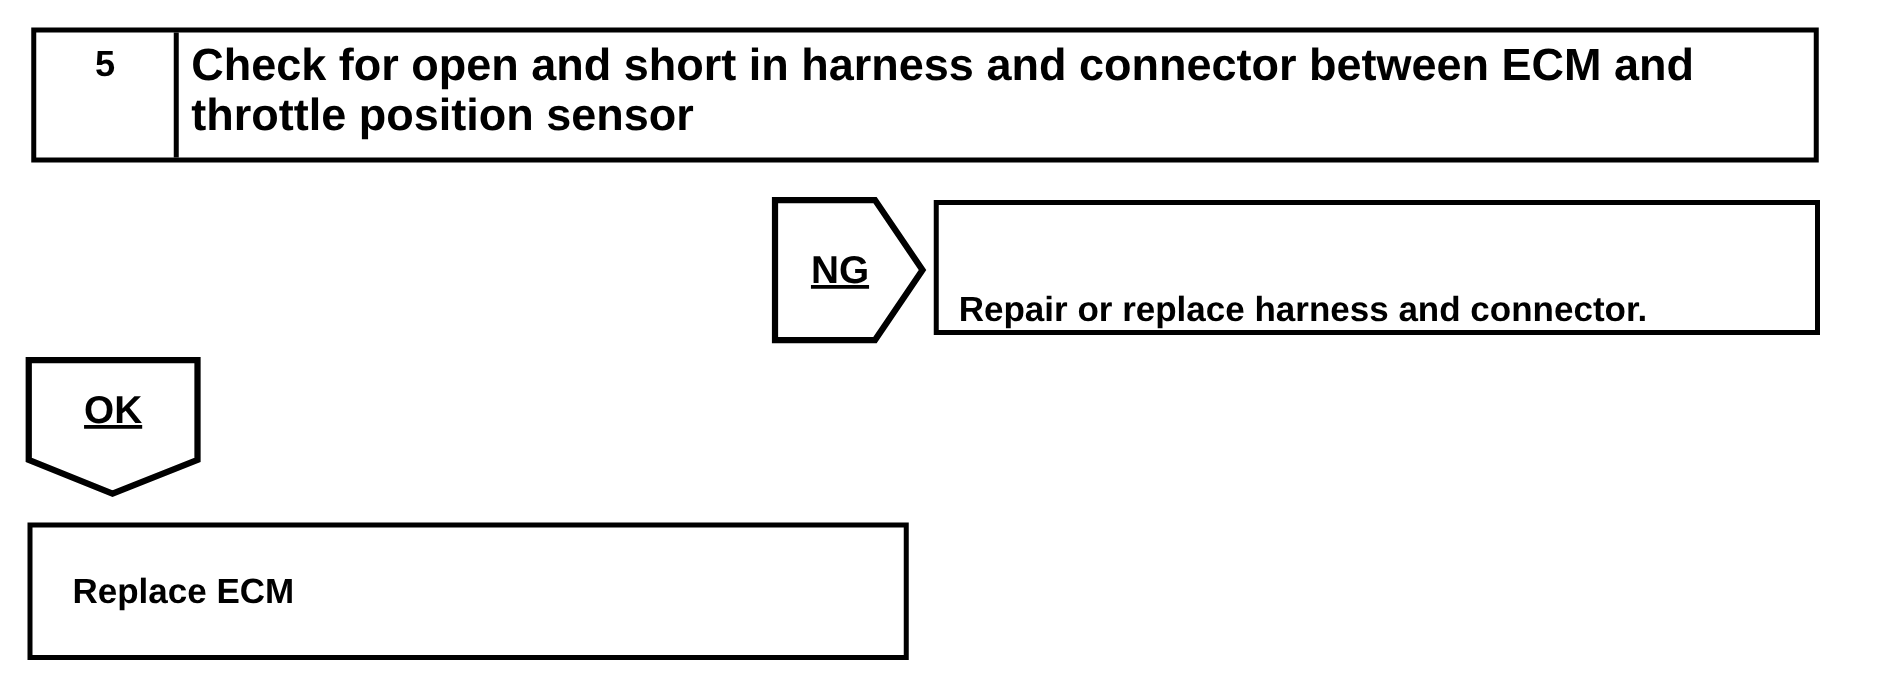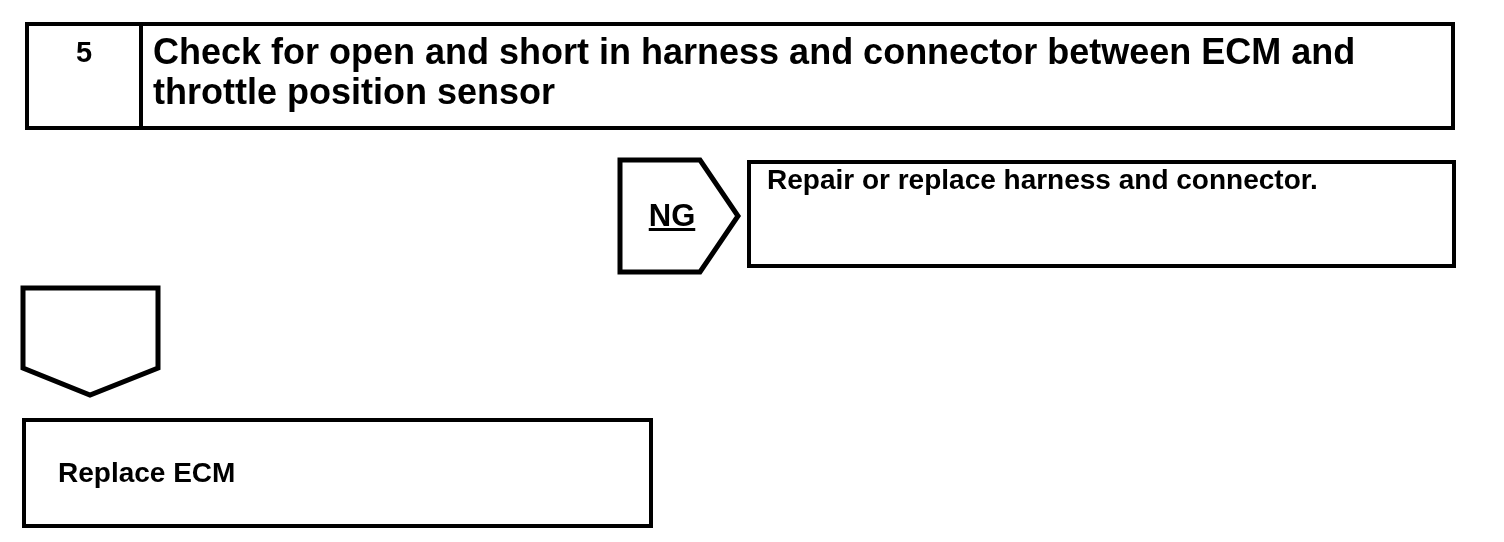--- a/index.html
+++ b/index.html
@@ -72,28 +72,28 @@
   .ng-label   { left: 620px; top: 160px; width: 104px; height: 112px; }
   .ok-shape   { left: 20px;  top: 285px; }
   .ok-label   { left: 23px;  top: 288px; width: 135px; height: 80px; }
   
   .repair-box {
     left: 747px;
     top: 160px;
     width: 709px;
     height: 108px;
     display: flex;
-    align-items: flex-start;
+    align-items: flex-end;
     padding-left: 16px;
     font-size: 28px;
   }
   .replace-box {
     left: 22px;
     top: 418px;
-    width: 631px;
+    width: 705px;
     height: 110px;
     display: flex;
     align-items: center;
     padding-left: 32px;
     font-size: 28px;
   }
 </style>
 </head>
 <body>
 
@@ -109,18 +109,19 @@
   </svg>
   <div class="connector-label ng-label">NG</div>
 
   <div class="box repair-box">
     <span>Repair or replace harness and connector.</span>
   </div>
 
   <svg class="shape ok-shape" width="142" height="114" viewBox="0 0 142 114">
     <polygon points="3,3 138,3 138,83 70,110 3,83" stroke="#000000"></polygon>
   </svg>
+  <div class="connector-label ok-label">OK</div>
 
   <div class="box replace-box">
     <span>Replace ECM</span>
   </div>
 
 </div>
 
 </body></html>

